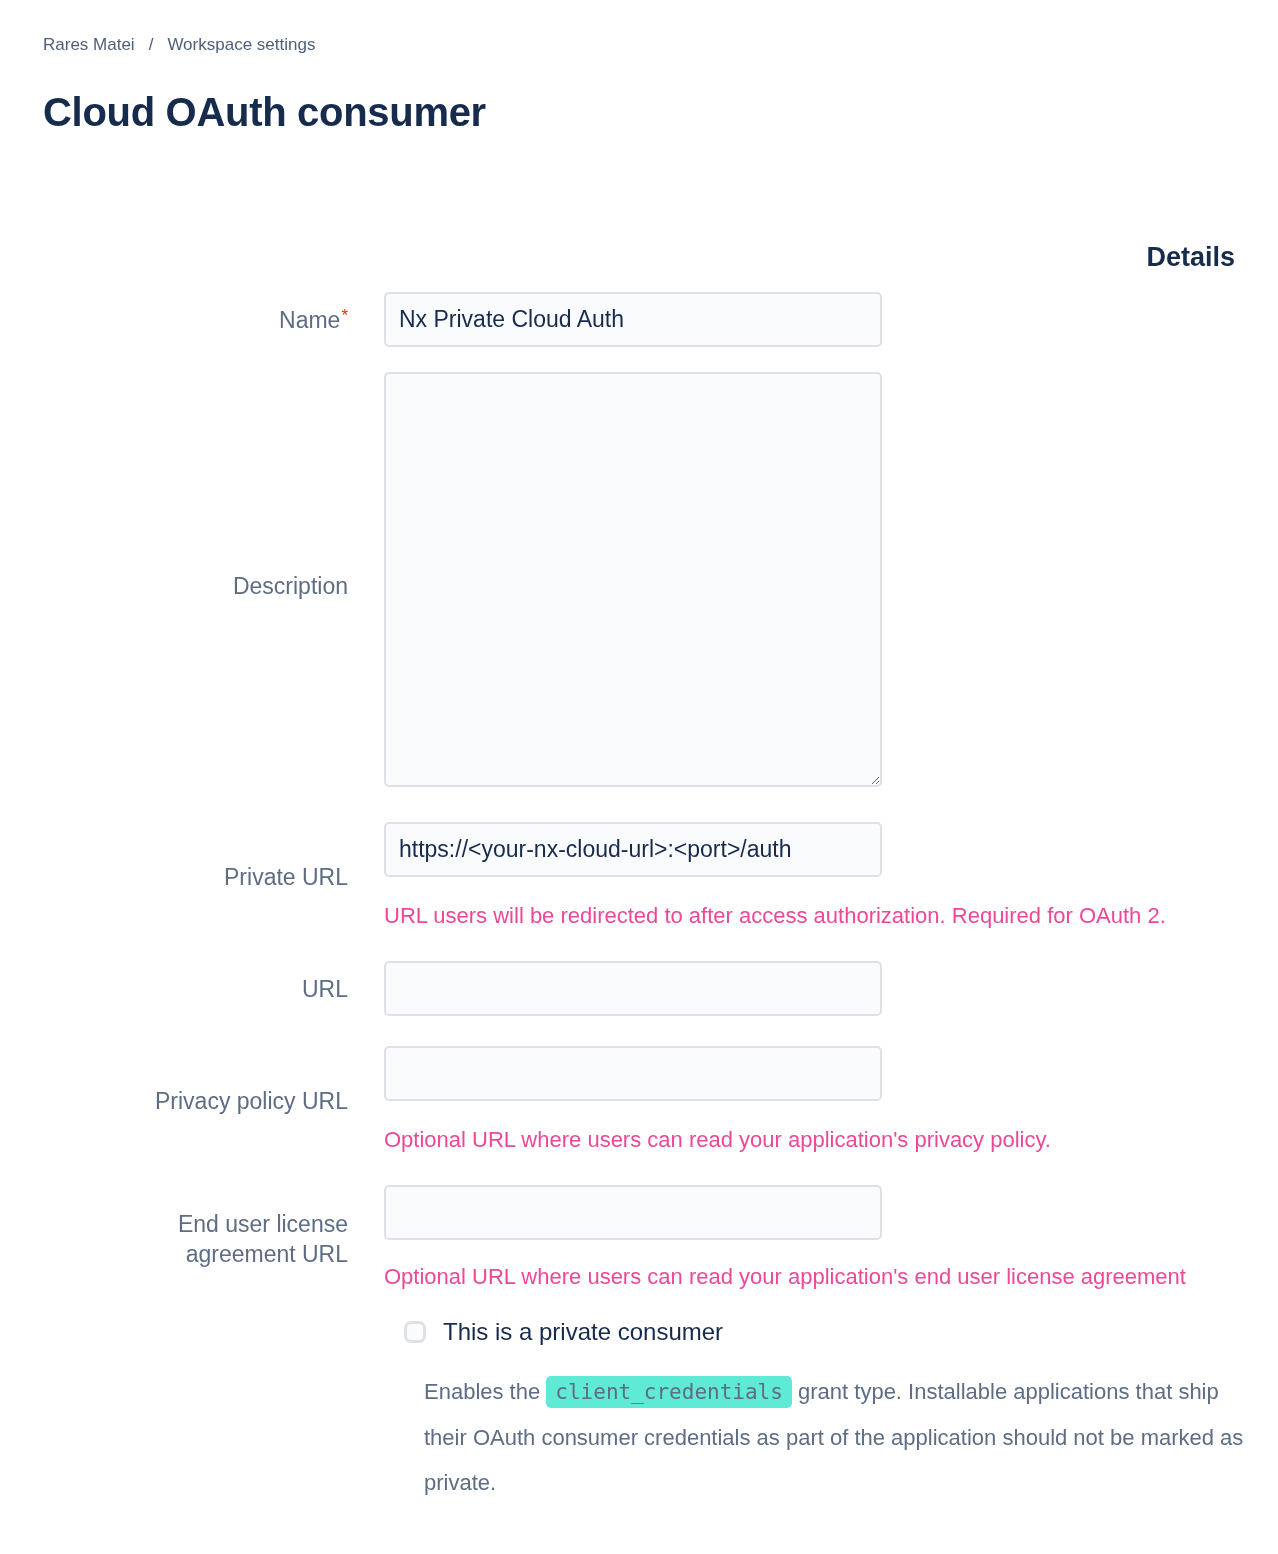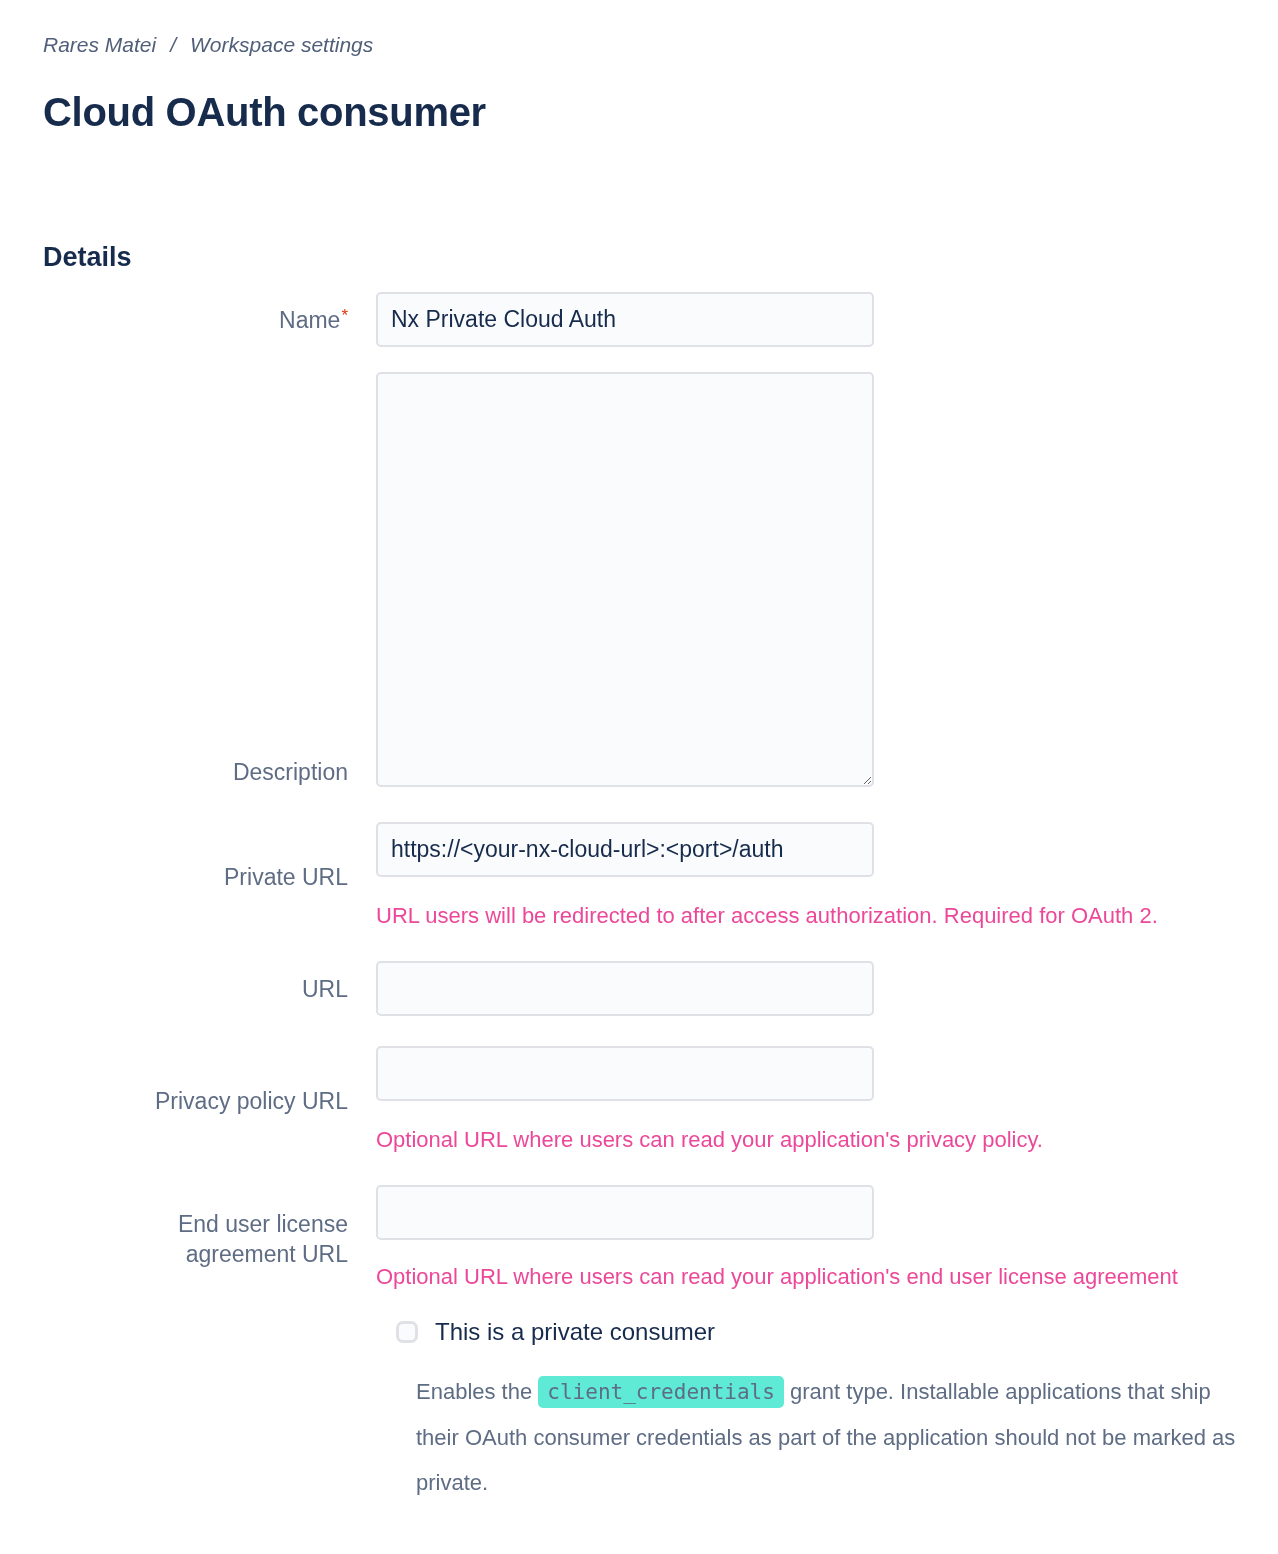--- a/index.html
+++ b/index.html
@@ -12,24 +12,23 @@
     width: 1278px;
     min-height: 1554px;
     padding: 32px 43px 40px 43px;
     background: #ffffff;
   }
 
   
   .breadcrumb {
     display: flex;
     align-items: flex-end;
-    font-size: 21px;
+    font-size: 17px;
     color: #505F79;
     line-height: 26px;
-    font-style: italic;
   }
   .breadcrumb a {
     color: #505F79;
     text-decoration: none;
     cursor: pointer;
   }
   .breadcrumb .sep {
     margin: 0 14px;
     color: #505F79;
   }
@@ -43,29 +42,30 @@
     line-height: 48px;
     letter-spacing: -0.3px;
   }
   .section-title {
     margin-top: 106px;
     margin-bottom: 20px;
     font-size: 27px;
     font-weight: 700;
     color: #172B4D;
     line-height: 30px;
+    text-align: right;
   }
 
   
   .form-row {
     display: flex;
     align-items: center;
     margin-bottom: 30px;
   }
-  .form-row.align-top { align-items: flex-end; }
+  .form-row.align-top { align-items: center; }
   .form-row.mb-sm { margin-bottom: 25px; }
   .form-row.mb-lg { margin-bottom: 35px; }
   .label-col {
     width: 305px;
     flex-shrink: 0;
     text-align: right;
     font-size: 23px;
     color: #5E6C84;
     line-height: 30px;
   }
@@ -76,21 +76,21 @@
     text-align: right;
   }
   .required-mark {
     color: #DE350B;
     font-size: 17px;
     vertical-align: top;
     line-height: 22px;
     margin-left: 1px;
   }
   .field-col {
-    margin-left: 28px;
+    margin-left: 36px;
     min-width: 0;
   }
 
   
   .text-input {
     display: block;
     width: 498px;
     height: 55px;
     border: 2px solid #DFE1E6;
     border-radius: 5px;

